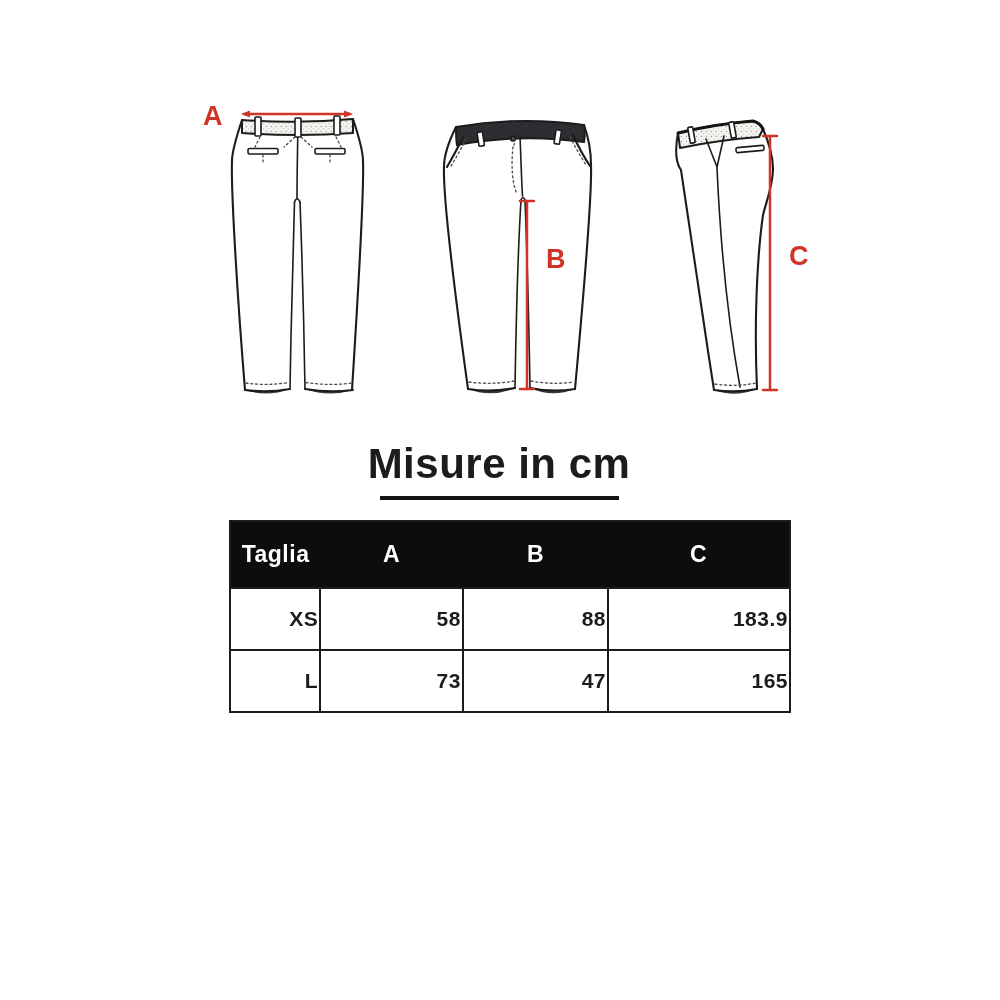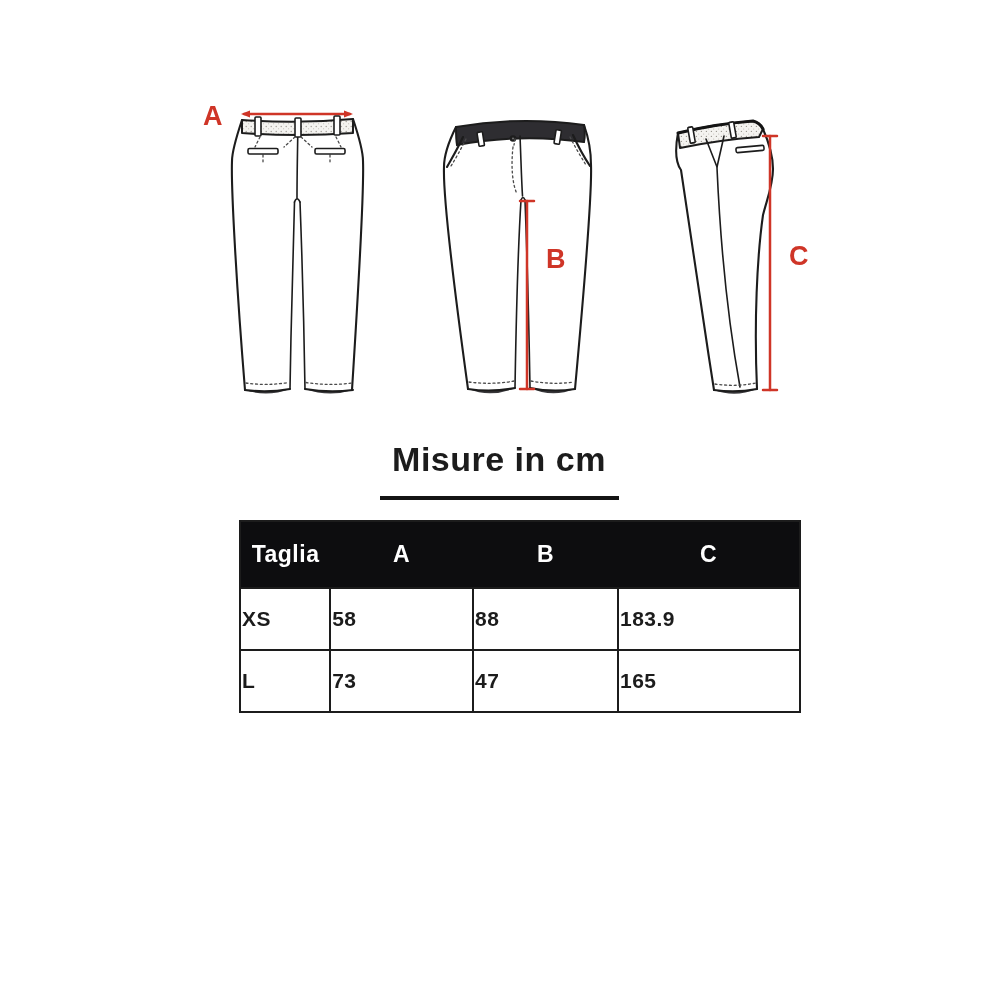--- a/index.html
+++ b/index.html
@@ -32,43 +32,43 @@
   .measure-letter{
     position:absolute;color:var(--accent-red);font-weight:800;font-size:27px;
     line-height:1;letter-spacing:0;
   }
   #lab-a{left:203px;top:103px;}
   #lab-b{left:546px;top:246px;}
   #lab-c{left:789px;top:243px;}
 
   .title{
     position:absolute;left:339px;top:440px;width:320px;text-align:center;
-    font-size:34px;font-weight:800;letter-spacing:.5px;color:var(--ink);
+    font-size:42px;font-weight:800;letter-spacing:.5px;color:var(--ink);
   }
   .title-rule{
     position:absolute;left:380px;top:496px;width:239px;height:3.5px;background:#141414;
   }
 
   table.size-table{
-    position:absolute;left:239px;top:520px;width:562px;
+    position:absolute;left:229px;top:520px;width:562px;
     border-collapse:collapse;table-layout:fixed;
     border:2px solid var(--ink);
   }
   table.size-table col.c0{width:16.1%;}
   table.size-table col.c1{width:25.5%;}
   table.size-table col.c2{width:25.9%;}
   table.size-table col.c3{width:32.5%;}
   table.size-table th{
     background:var(--header-bg);color:var(--header-text);
     height:63px;font-size:23px;font-weight:700;text-align:center;
     border:0;letter-spacing:.5px;
   }
   table.size-table td{
     height:58px;border:2px solid var(--ink);background:#ffffff;
-    font-size:21px;font-weight:700;text-align:left;vertical-align:middle;
+    font-size:21px;font-weight:700;text-align:right;vertical-align:middle;
     color:var(--ink);letter-spacing:.5px;
   }
 </style>
 </head>
 <body>
 
 <div class="canvas">
 
   <svg id="back-svg" class="drawing" viewBox="0 0 160 295">
     <defs>

